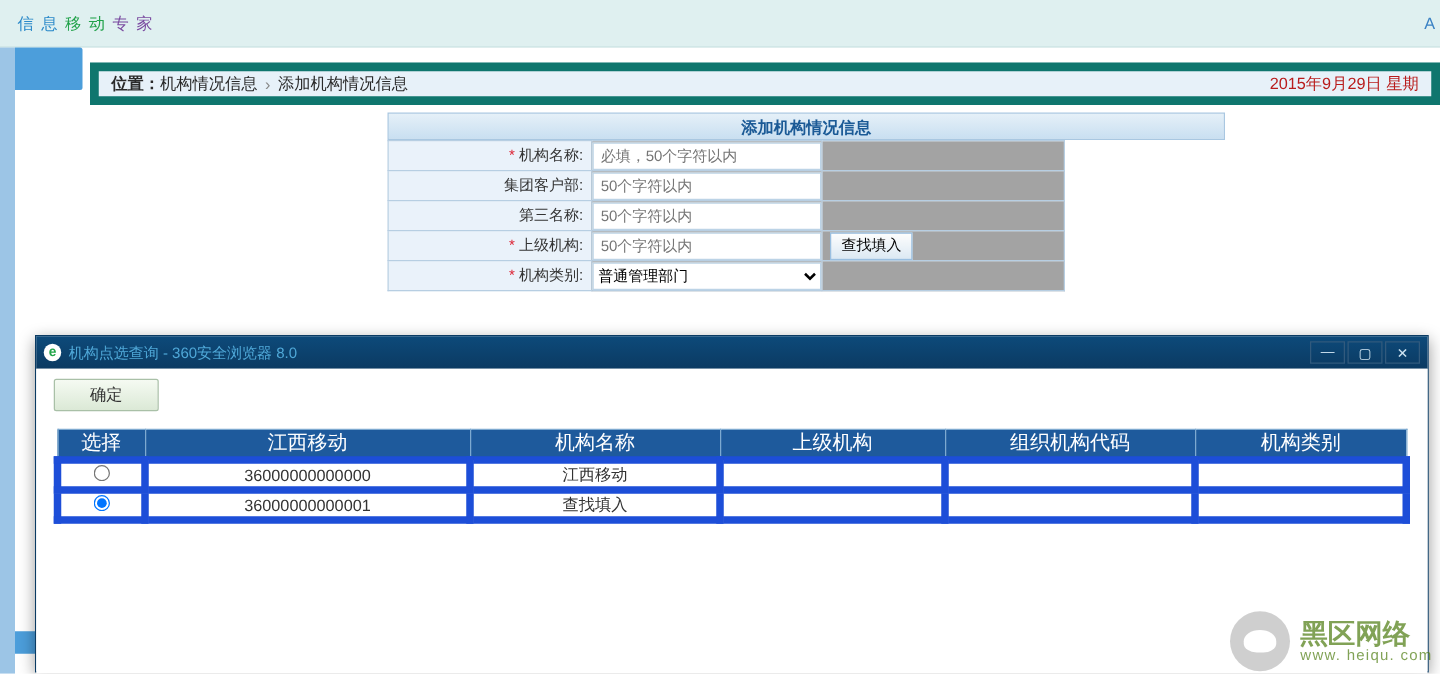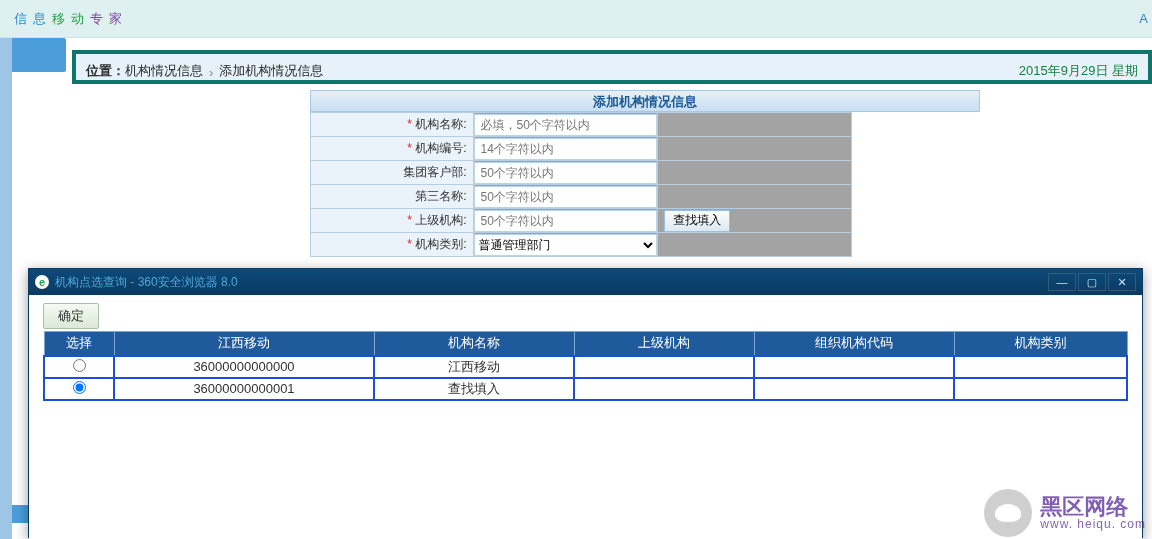--- a/index.html
+++ b/index.html
@@ -6,54 +6,54 @@
   body { width:1152px; height:539px; background:#fff; overflow:hidden; position:relative; font-size:13px; color:#333; }
 
   .topbar { height:38px; background:#dff0f0; border-bottom:1px solid #cde4e4; display:flex; align-items:center; padding-left:14px; letter-spacing:6px; }
   .topbar .c1{color:#2a89c9;} .topbar .c2{color:#2a89c9;} .topbar .c3{color:#21a24a;} .topbar .c4{color:#21a24a;} .topbar .c5{color:#7a4aa0;} .topbar .c6{color:#7a4aa0;}
   .topbar .admin { margin-left:auto; margin-right:4px; color:#3b82c4; letter-spacing:0; }
 
   .left-stub { position:absolute; top:38px; left:0; width:12px; height:501px; background:#9cc5e6; }
   .left-stub2 { position:absolute; top:38px; left:12px; width:54px; height:34px; background:#4c9edb; border-top-right-radius:2px; border-bottom-right-radius:2px; }
   .left-marker { position:absolute; top:505px; left:12px; width:30px; height:18px; background:#4c9edb; }
 
-  .breadcrumb { position:absolute; top:50px; left:72px; right:0; height:34px; background:#e7f1f9; border:4px solid #0f766e; display:flex; align-items:flex-end; padding:0 10px; color:#2a2a2a; }
+  .breadcrumb { position:absolute; top:50px; left:72px; right:0; height:34px; background:#e7f1f9; border:7px solid #0f766e; display:flex; align-items:center; padding:0 10px; color:#2a2a2a; }
   .breadcrumb .sep { margin:0 6px; color:#888; }
-  .breadcrumb .date { margin-left:auto; color:#15803d; }
+  .breadcrumb .date { margin-left:auto; color:#b91c1c; }
 
   .panel-title { position:absolute; top:90px; left:310px; width:670px; height:22px; background:linear-gradient(#e5f0f8,#c9dff1); border:1px solid #a9c7e1; text-align:center; line-height:22px; color:#1b5a96; font-weight:bold; }
 
   .form-table { position:absolute; top:112px; left:310px; width:542px; border-collapse:collapse; }
   .form-table td { border:1px solid #b7cee2; height:24px; background:#a3a3a3; padding:0 6px; font-size:12px; }
   .form-table td.label { width:200px; text-align:right; background:#eaf2fa; color:#333; }
   .form-table td.req::before { content:"* "; color:#d23; }
   .form-table td.cell2 { width:232px; padding:0; }
   .form-table td.cell3 { width:236px; }
   .form-table input[type=text] { width:100%; height:22px; border:1px solid #bcd3e6; padding:0 6px; font-size:12px; color:#999; background:#fff; }
   .form-table select { width:100%; height:22px; border:1px solid #bcd3e6; font-size:12px; background:#fff; }
   .lookup-btn { height:22px; border:1px solid #9abfe0; background:linear-gradient(#fdfdfd,#dce9f3); padding:0 8px; font-size:12px; cursor:pointer; }
 
   
   .popup { position:absolute; left:28px; top:268px; width:1115px; height:270px; background:#fff; box-shadow:0 3px 12px rgba(0,0,0,0.4); border:1px solid #0b3b63; }
   .popup-title { height:26px; background:linear-gradient(#0d4a7a,#0b3a62); display:flex; align-items:center; padding:0 6px; color:#4fa8d8; font-size:12px; }
   .popup-title .favicon { width:14px; height:14px; border-radius:50%; background:#fff; display:inline-flex; align-items:center; justify-content:center; color:#22a54a; font-size:11px; font-weight:bold; margin-right:6px; }
   .popup-title .winbtns { margin-left:auto; display:flex; gap:2px; }
   .popup-title .wb { width:28px; height:18px; border:1px solid #315a7d; color:#cfe4f2; display:flex; align-items:center; justify-content:center; font-size:11px; cursor:pointer; }
   .popup-body { background:#fff; height:244px; padding:8px 14px; }
-  .ok-btn { height:26px; border:1px solid #a9c0a7; background:linear-gradient(#f5faf2,#dbe9d6); padding:0 14px; font-size:13px; cursor:pointer; border-radius:2px; color:#333; margin-bottom:2px; }
+  .ok-btn { height:26px; border:1px solid #a9c0a7; background:linear-gradient(#f5faf2,#dbe9d6); padding:0 28px; font-size:13px; cursor:pointer; border-radius:2px; color:#333; margin-bottom:14px; }
 
   .popup-table { width:100%; border-collapse:collapse; }
-  .popup-table th { background:#1e5a9c; color:#fff; font-weight:normal; font-size:13px; border:1px solid #7da9d0; height:24px; }
-  .popup-table td { border:2px solid #1d4ed8; height:22px; text-align:center; font-size:13px; background:#fff; }
+  .popup-table th { background:#1e5a9c; color:#fff; font-weight:normal; font-size:16px; border:1px solid #7da9d0; height:24px; }
+  .popup-table td { border:6px solid #1d4ed8; height:22px; text-align:center; font-size:13px; background:#fff; }
   .popup-table td.sel { width:70px; }
 
   .watermark { position:absolute; right:6px; bottom:2px; display:flex; align-items:center; gap:8px; opacity:0.7; }
   .watermark .mush { width:48px; height:48px; border-radius:50%; background:#bcbcbc; display:flex; align-items:center; justify-content:center; }
   .watermark .mush::before { content:""; width:26px; height:18px; background:#fff; border-radius:50% 50% 40% 40%; }
-  .watermark .txt { color:#4c1d95; font-size:22px; font-weight:bold; line-height:1; }
+  .watermark .txt { color:#4d7c0f; font-size:22px; font-weight:bold; line-height:1; }
   .watermark .txt small { display:block; font-size:12px; font-weight:normal; letter-spacing:1px; }
 </style>
 </head>
 <body>
 
 <div class="topbar">
   <span class="c1">信</span>
   <span class="c2">息</span>
   <span class="c3">移</span>
   <span class="c4">动</span>
@@ -74,25 +74,20 @@
   <span class="date">2015年9月29日 星期</span>
 </div>
 
 <div class="panel-title">添加机构情况信息</div>
 
 <table class="form-table">
   <tbody>
       <tr>
     <td class="label req">机构名称:</td>
     <td class="cell2"><input type="text" placeholder="必填，50个字符以内" style=""></td>
-    <td class="cell3"></td>
-  </tr>
-  <tr>
-    <td class="label req">机构编号:</td>
-    <td class="cell2"><input type="text" placeholder="14个字符以内" style=""></td>
     <td class="cell3"></td>
   </tr>
   <tr>
     <td class="label">集团客户部:</td>
     <td class="cell2"><input type="text" placeholder="50个字符以内" style=""></td>
     <td class="cell3"></td>
   </tr>
   <tr>
     <td class="label">第三名称:</td>
     <td class="cell2"><input type="text" placeholder="50个字符以内" style=""></td>

